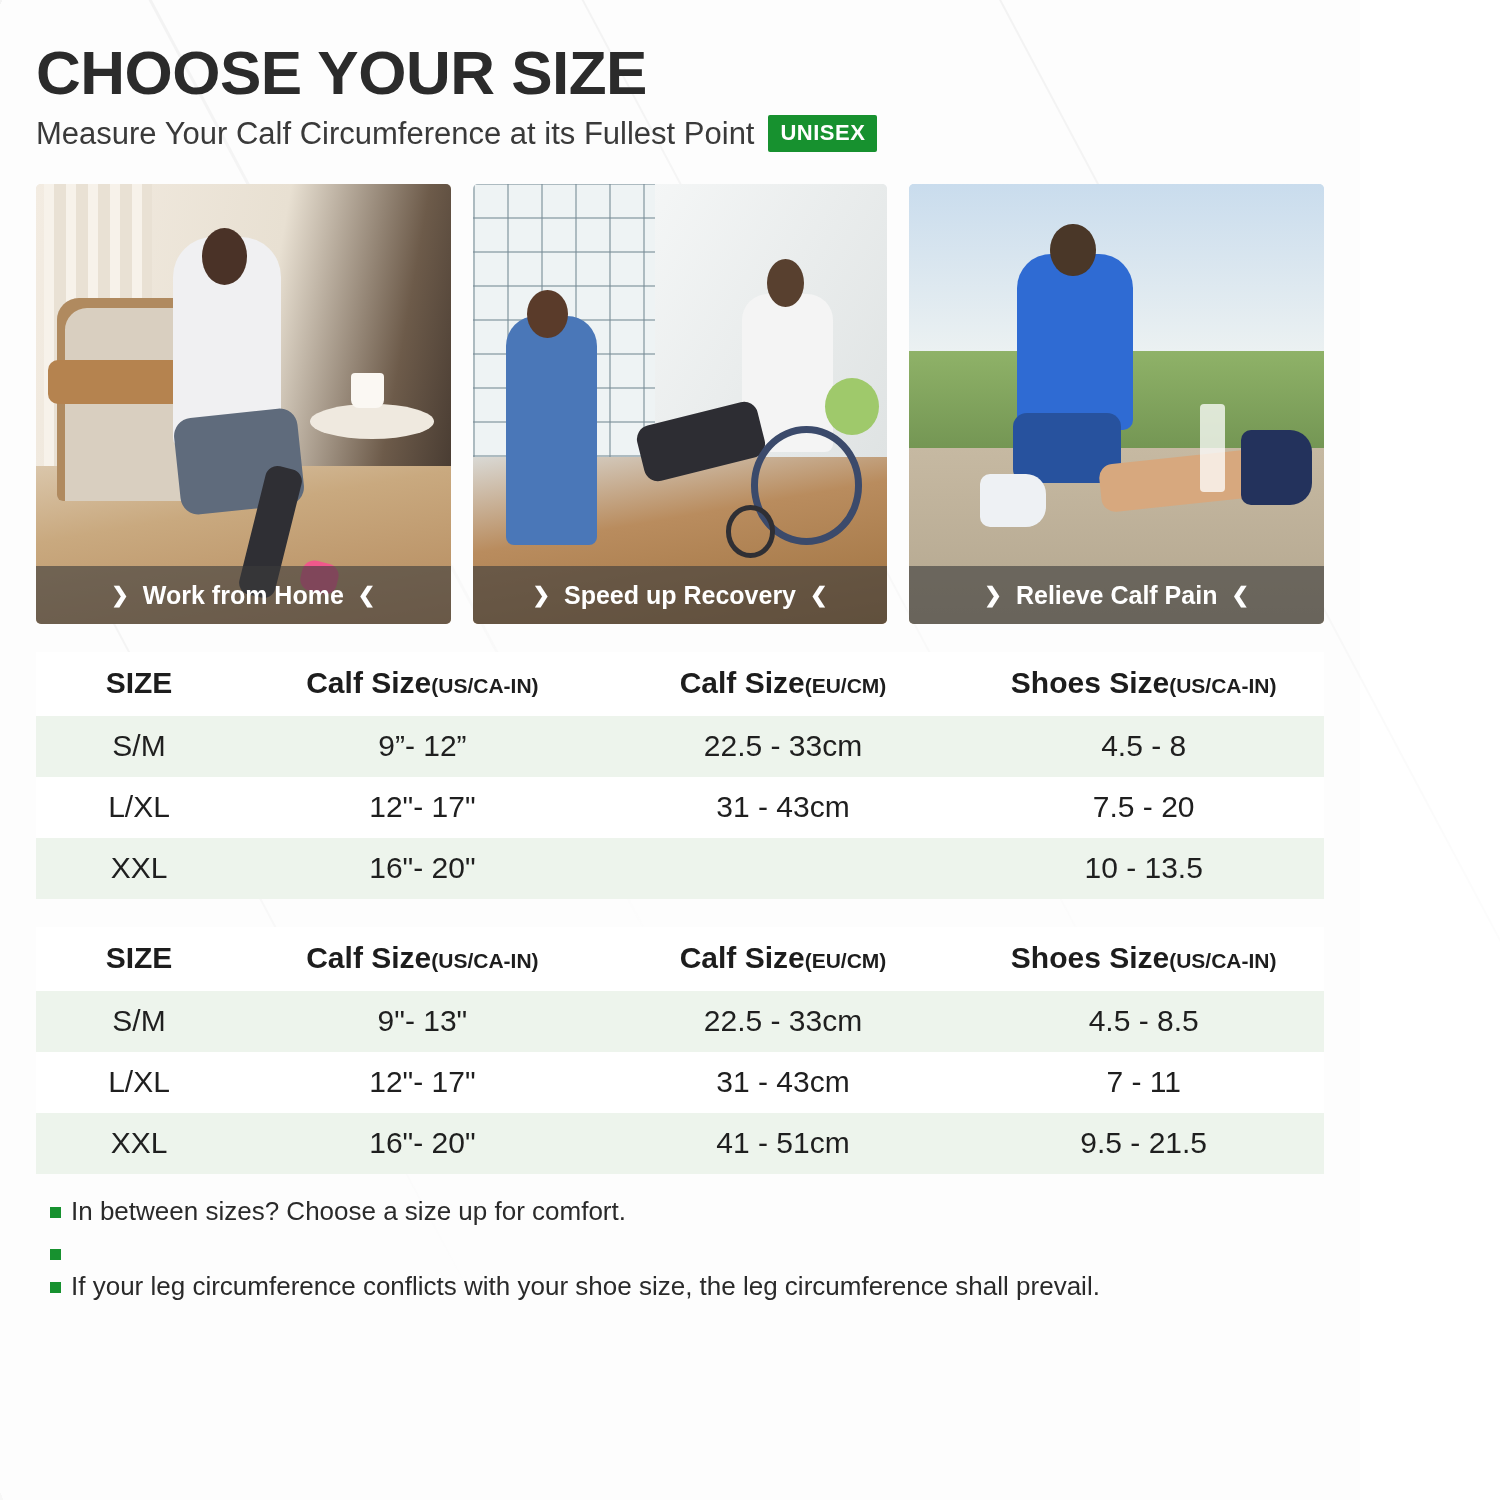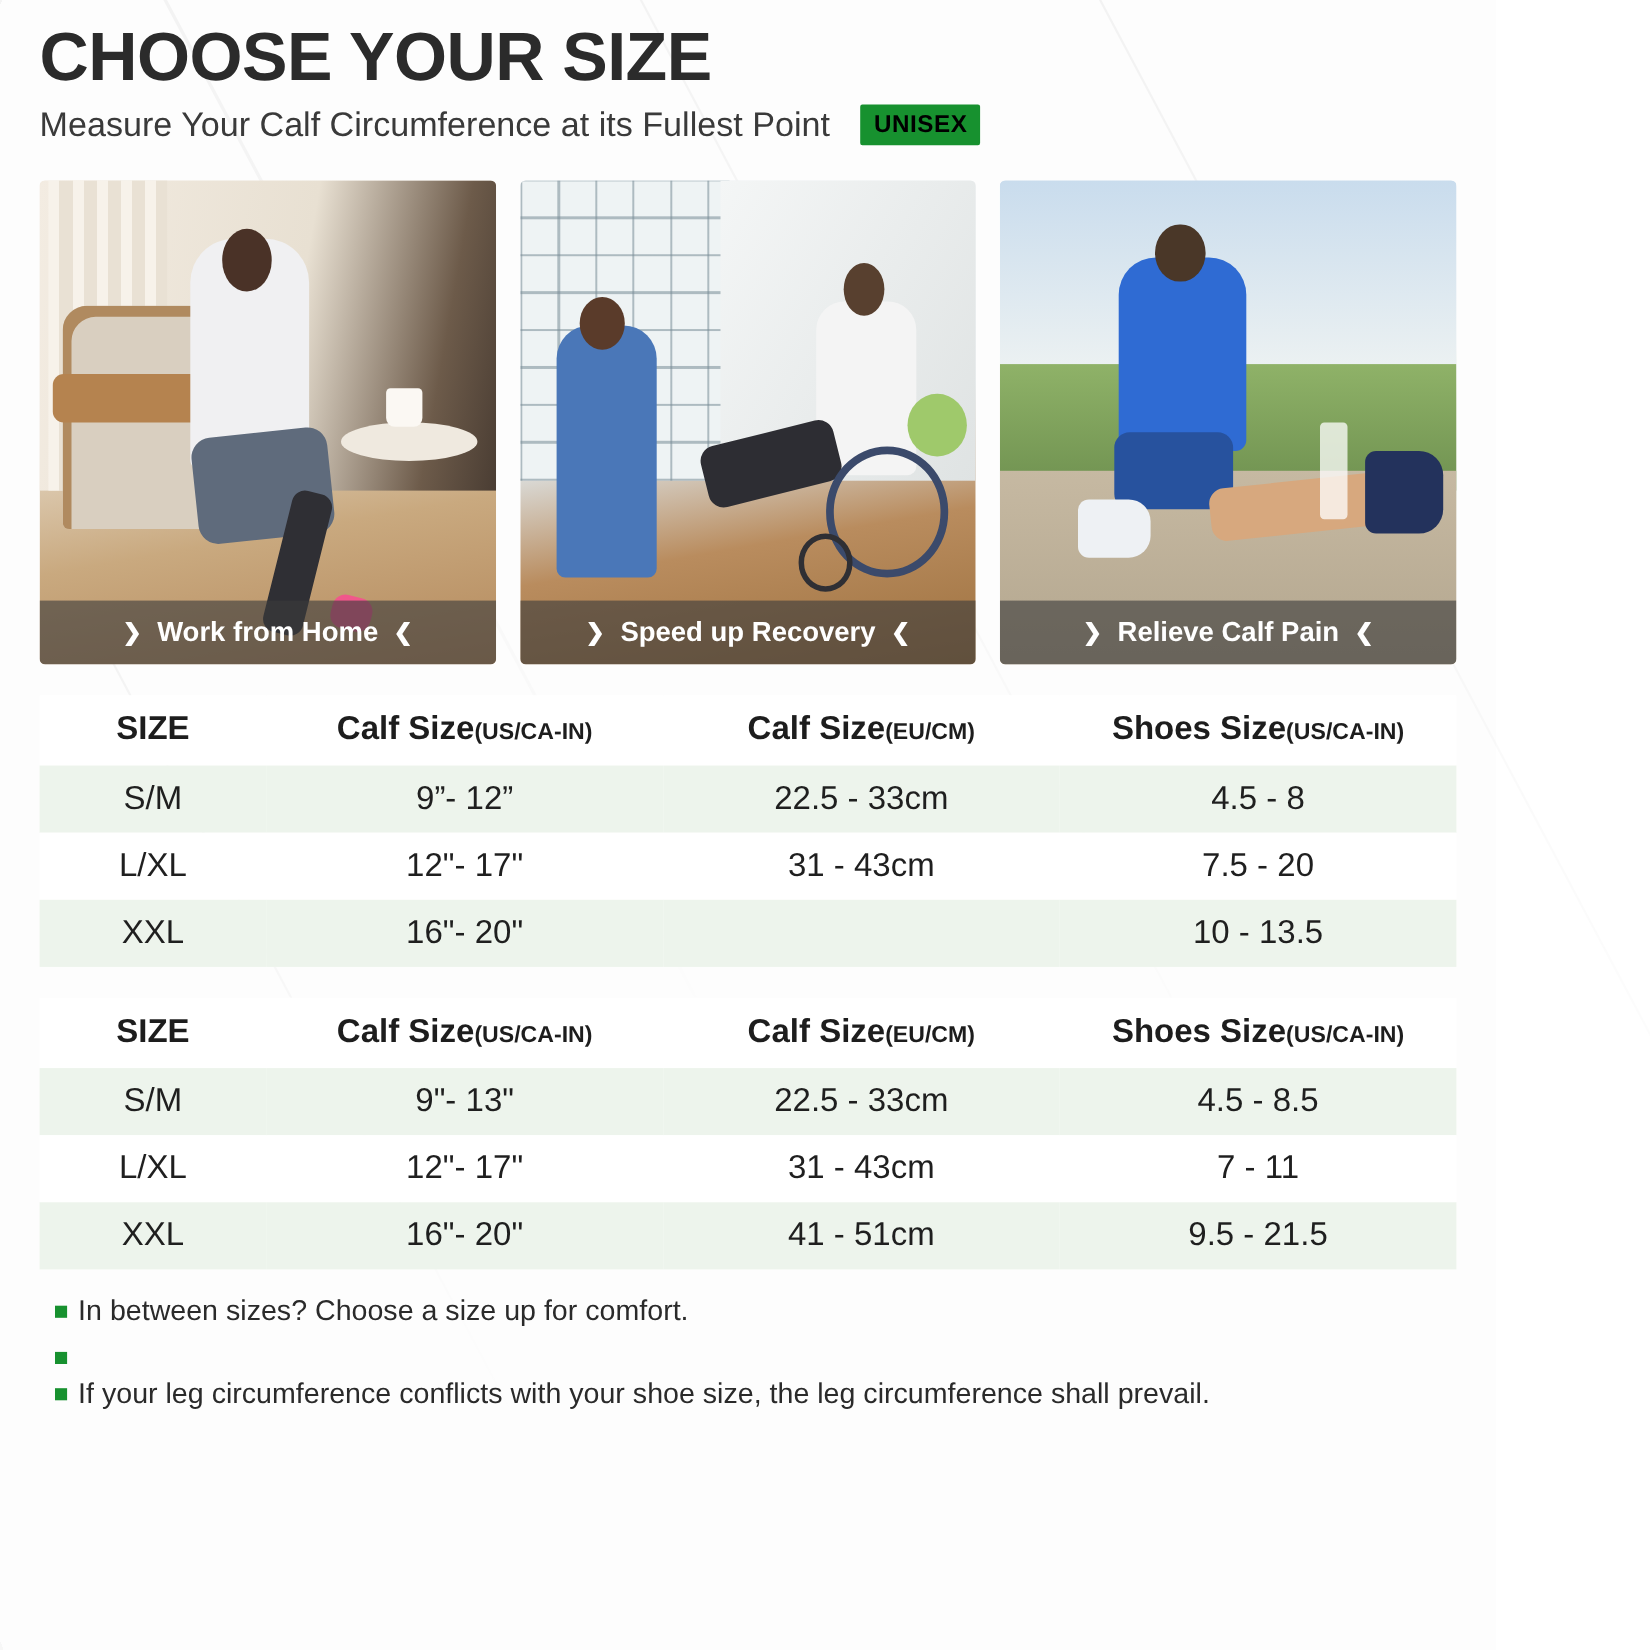--- a/index.html
+++ b/index.html
@@ -9,21 +9,21 @@
     background: #ffffff;
     overflow: hidden;
   }
   .page {
     position: relative;
     width: 1360px; height: 1500px;
     background:
       linear-gradient(115deg, rgba(0,0,0,0.035) 0 2px, transparent 2px 60px),
       linear-gradient(70deg, rgba(0,0,0,0.025) 0 3px, transparent 3px 140px),
       #fdfdfd;
-    padding: 20px 36px 0 36px;
+    padding: 40px 36px 0 36px;
   }
   
   .streak {
     position: absolute;
     background: linear-gradient(90deg, rgba(0,0,0,0.045), rgba(0,0,0,0));
     transform: rotate(62deg);
     transform-origin: top left;
     pointer-events: none;
   }
 
@@ -32,31 +32,31 @@
     font-size: 62px;
     font-weight: bold;
     letter-spacing: -0.5px;
     color: #2b2b2b;
     line-height: 1.05;
   }
   .subline {
     position: relative;
     display: flex;
     align-items: center;
-    gap: 28px;
+    gap: 14px;
     margin-top: 10px;
   }
   .subtitle {
     font-size: 31px;
     color: #3a3a3a;
     font-weight: 400;
   }
   .badge {
     background: #17912f;
-    color: #000000;
+    color: #ffffff;
     font-size: 22px;
     font-weight: bold;
     letter-spacing: 0.5px;
     padding: 5px 12px 6px 12px;
     border-radius: 2px;
   }
 
   .cards {
     position: relative;
     display: flex;

